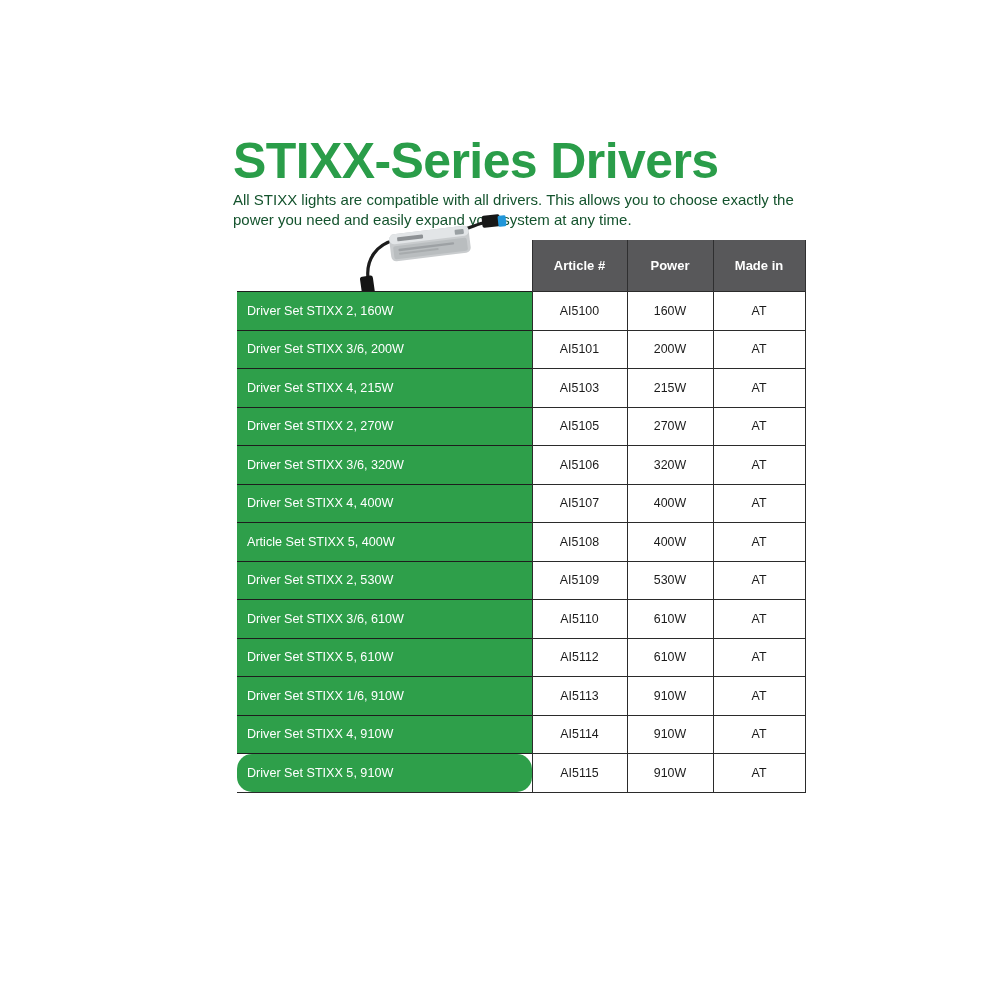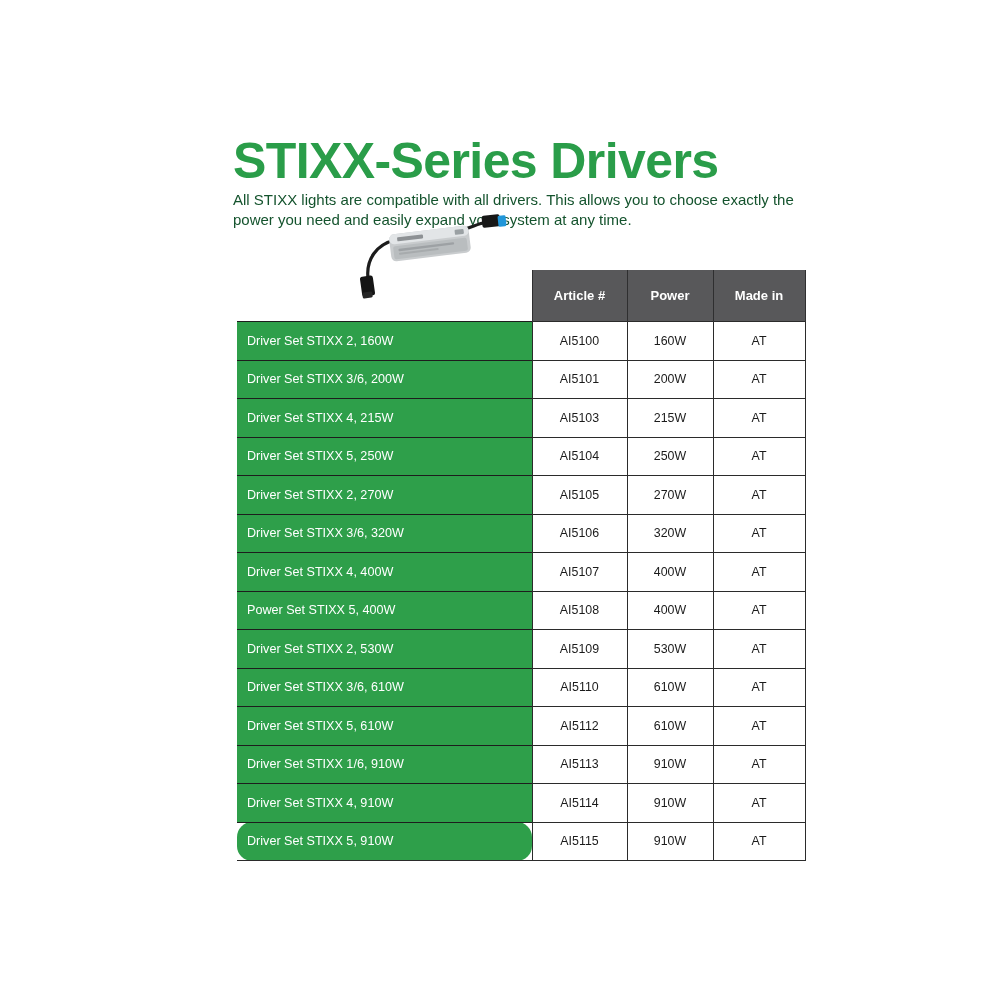--- a/index.html
+++ b/index.html
@@ -52,21 +52,21 @@
     left: 352px;
     top: 212px;
     width: 180px;
     height: 96px;
   }
 
   
   .spec-table {
     position: absolute;
     left: 237px;
-    top: 270px;
+    top: 240px;
     width: 568px;
     border-collapse: collapse;
     table-layout: fixed;
   }
 
   .spec-table col.c-name  { width: 295px; }
   .spec-table col.c-art   { width: 95px; }
   .spec-table col.c-pow   { width: 86px; }
   .spec-table col.c-made  { width: 92px; }
 
@@ -183,45 +183,39 @@
           <td>200W</td>
           <td class="made-cell">AT</td>
         </tr>
         <tr>
           <td class="name-cell">Driver Set STIXX 4, 215W</td>
           <td>AI5103</td>
           <td>215W</td>
           <td class="made-cell">AT</td>
         </tr>
         <tr>
-          <td class="name-cell">Driver Set STIXX 5, 250W</td>
-          <td>AI5104</td>
-          <td>250W</td>
-          <td class="made-cell">AT</td>
-        </tr>
-        <tr>
           <td class="name-cell">Driver Set STIXX 2, 270W</td>
           <td>AI5105</td>
           <td>270W</td>
           <td class="made-cell">AT</td>
         </tr>
         <tr>
           <td class="name-cell">Driver Set STIXX 3/6, 320W</td>
           <td>AI5106</td>
           <td>320W</td>
           <td class="made-cell">AT</td>
         </tr>
         <tr>
           <td class="name-cell">Driver Set STIXX 4, 400W</td>
           <td>AI5107</td>
           <td>400W</td>
           <td class="made-cell">AT</td>
         </tr>
         <tr>
-          <td class="name-cell">Power Set STIXX 5, 400W</td>
+          <td class="name-cell">Article Set STIXX 5, 400W</td>
           <td>AI5108</td>
           <td>400W</td>
           <td class="made-cell">AT</td>
         </tr>
         <tr>
           <td class="name-cell">Driver Set STIXX 2, 530W</td>
           <td>AI5109</td>
           <td>530W</td>
           <td class="made-cell">AT</td>
         </tr>

